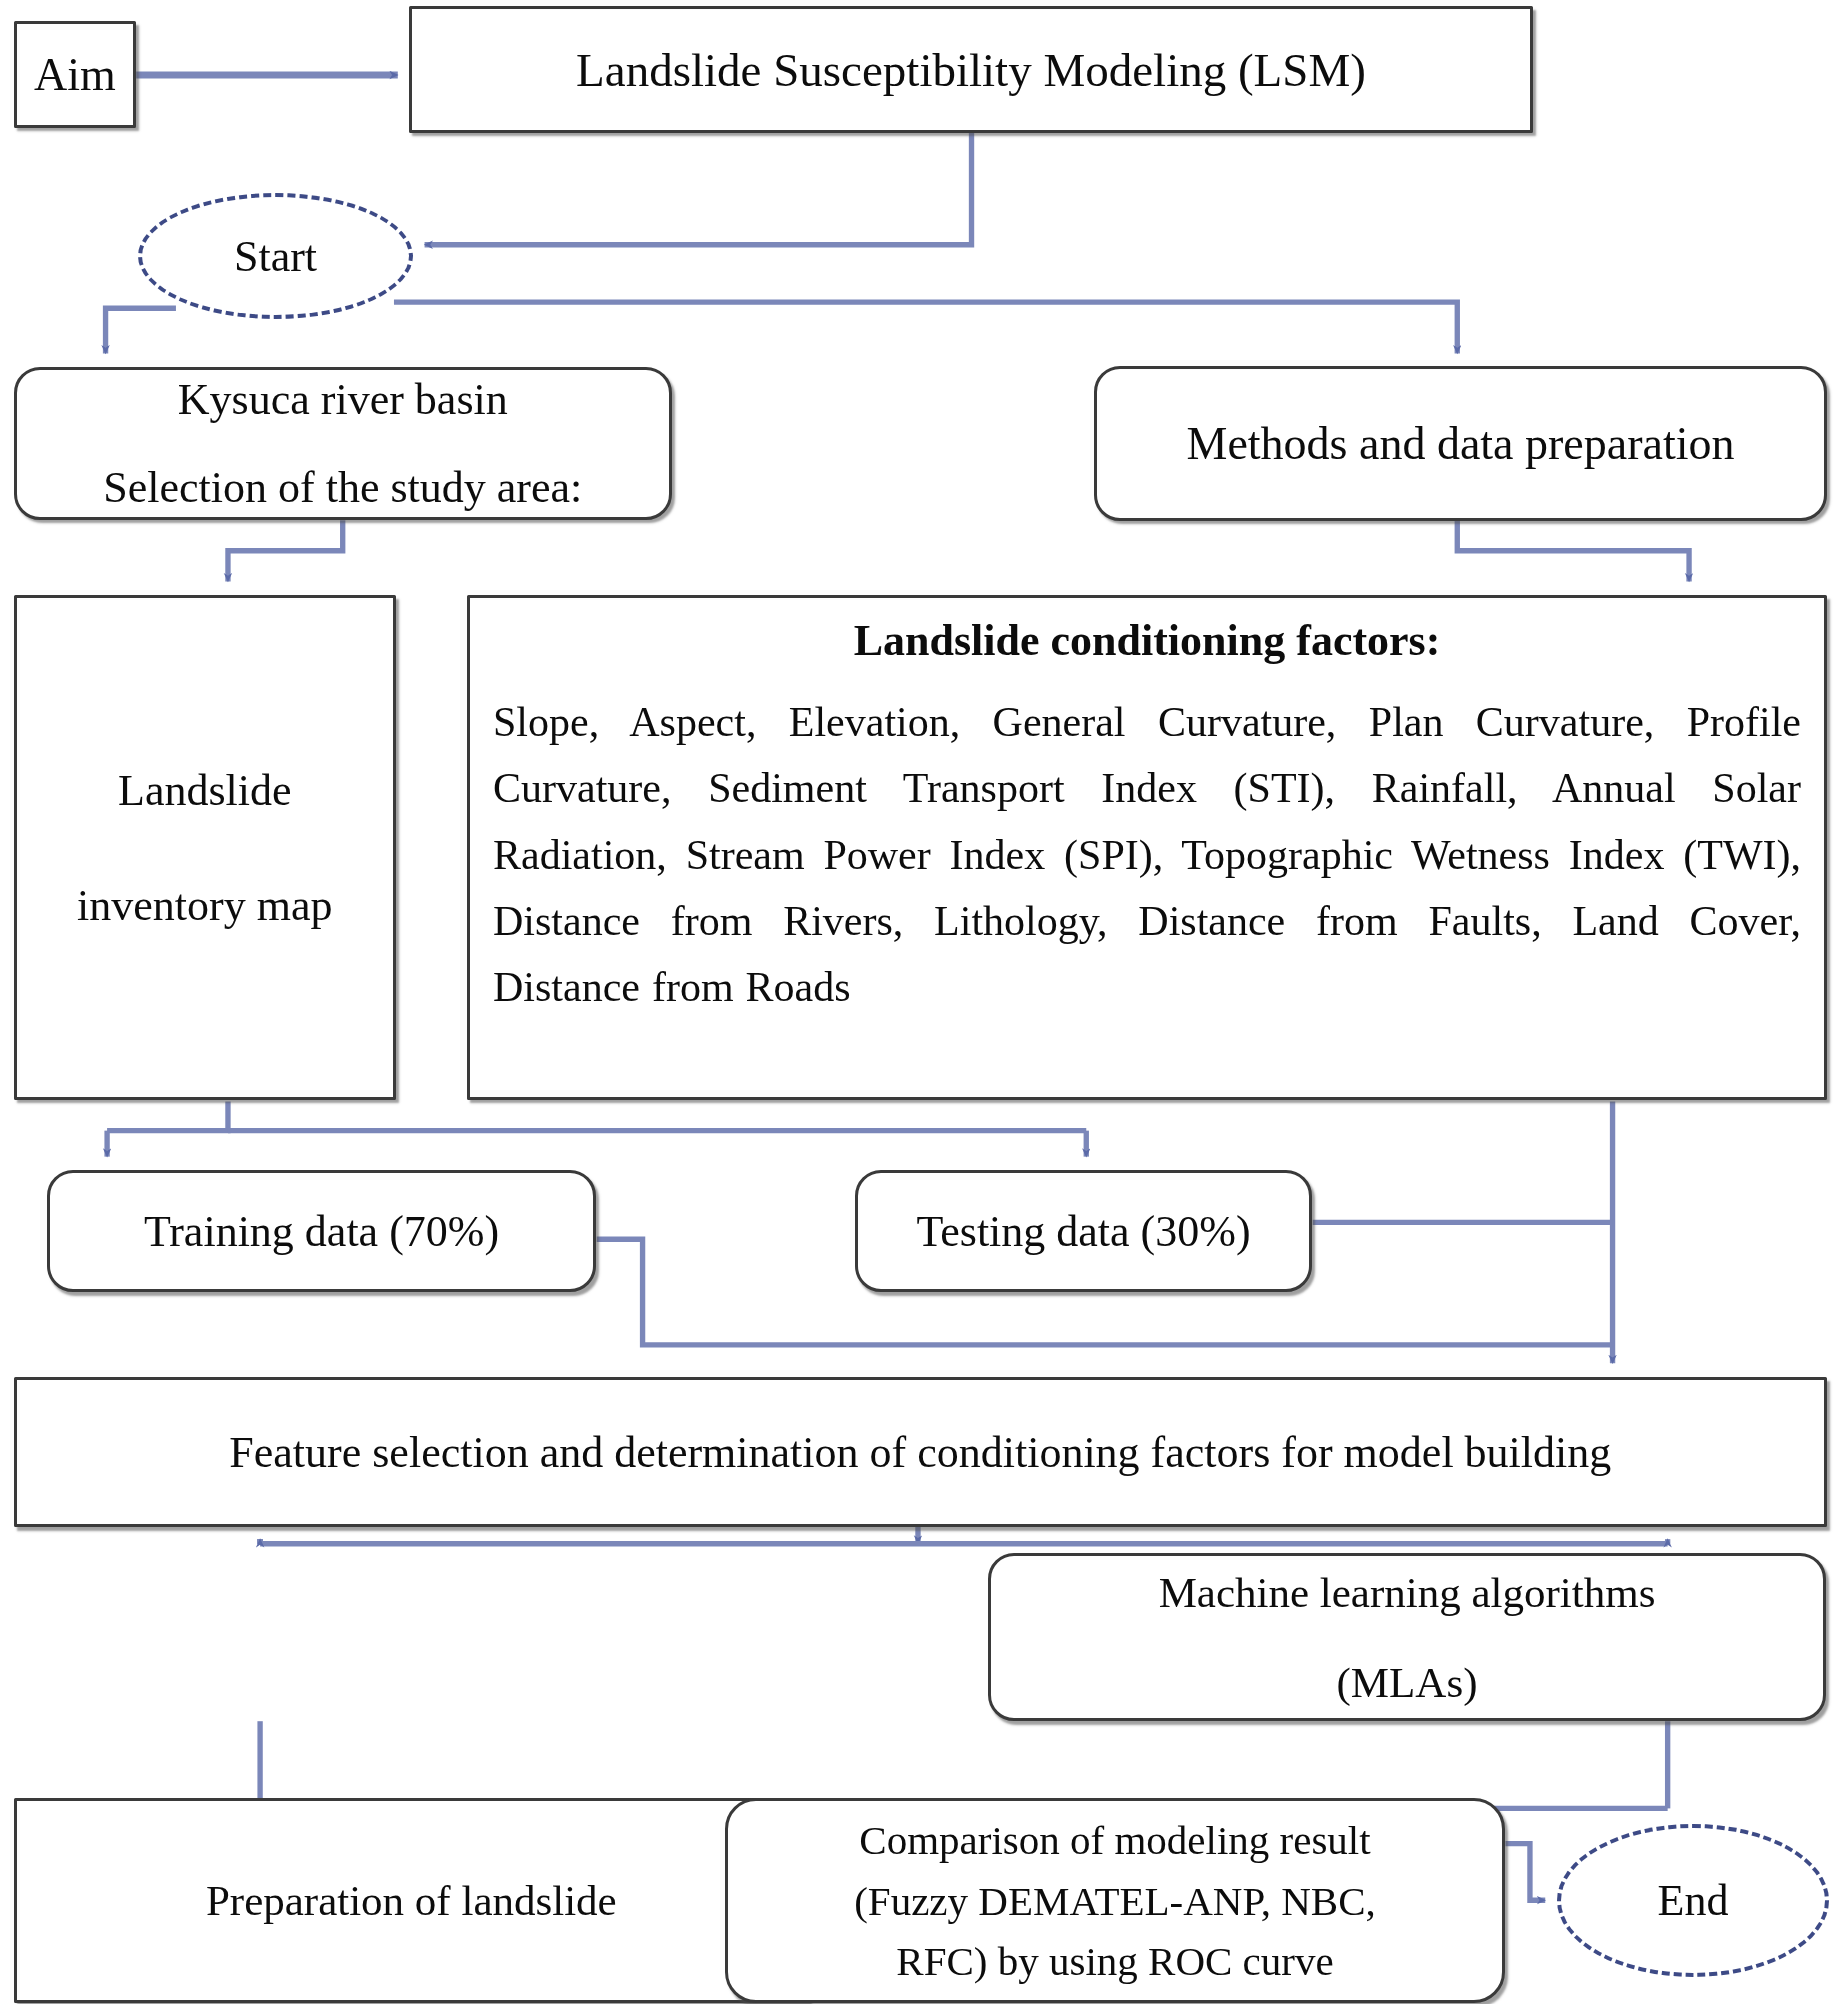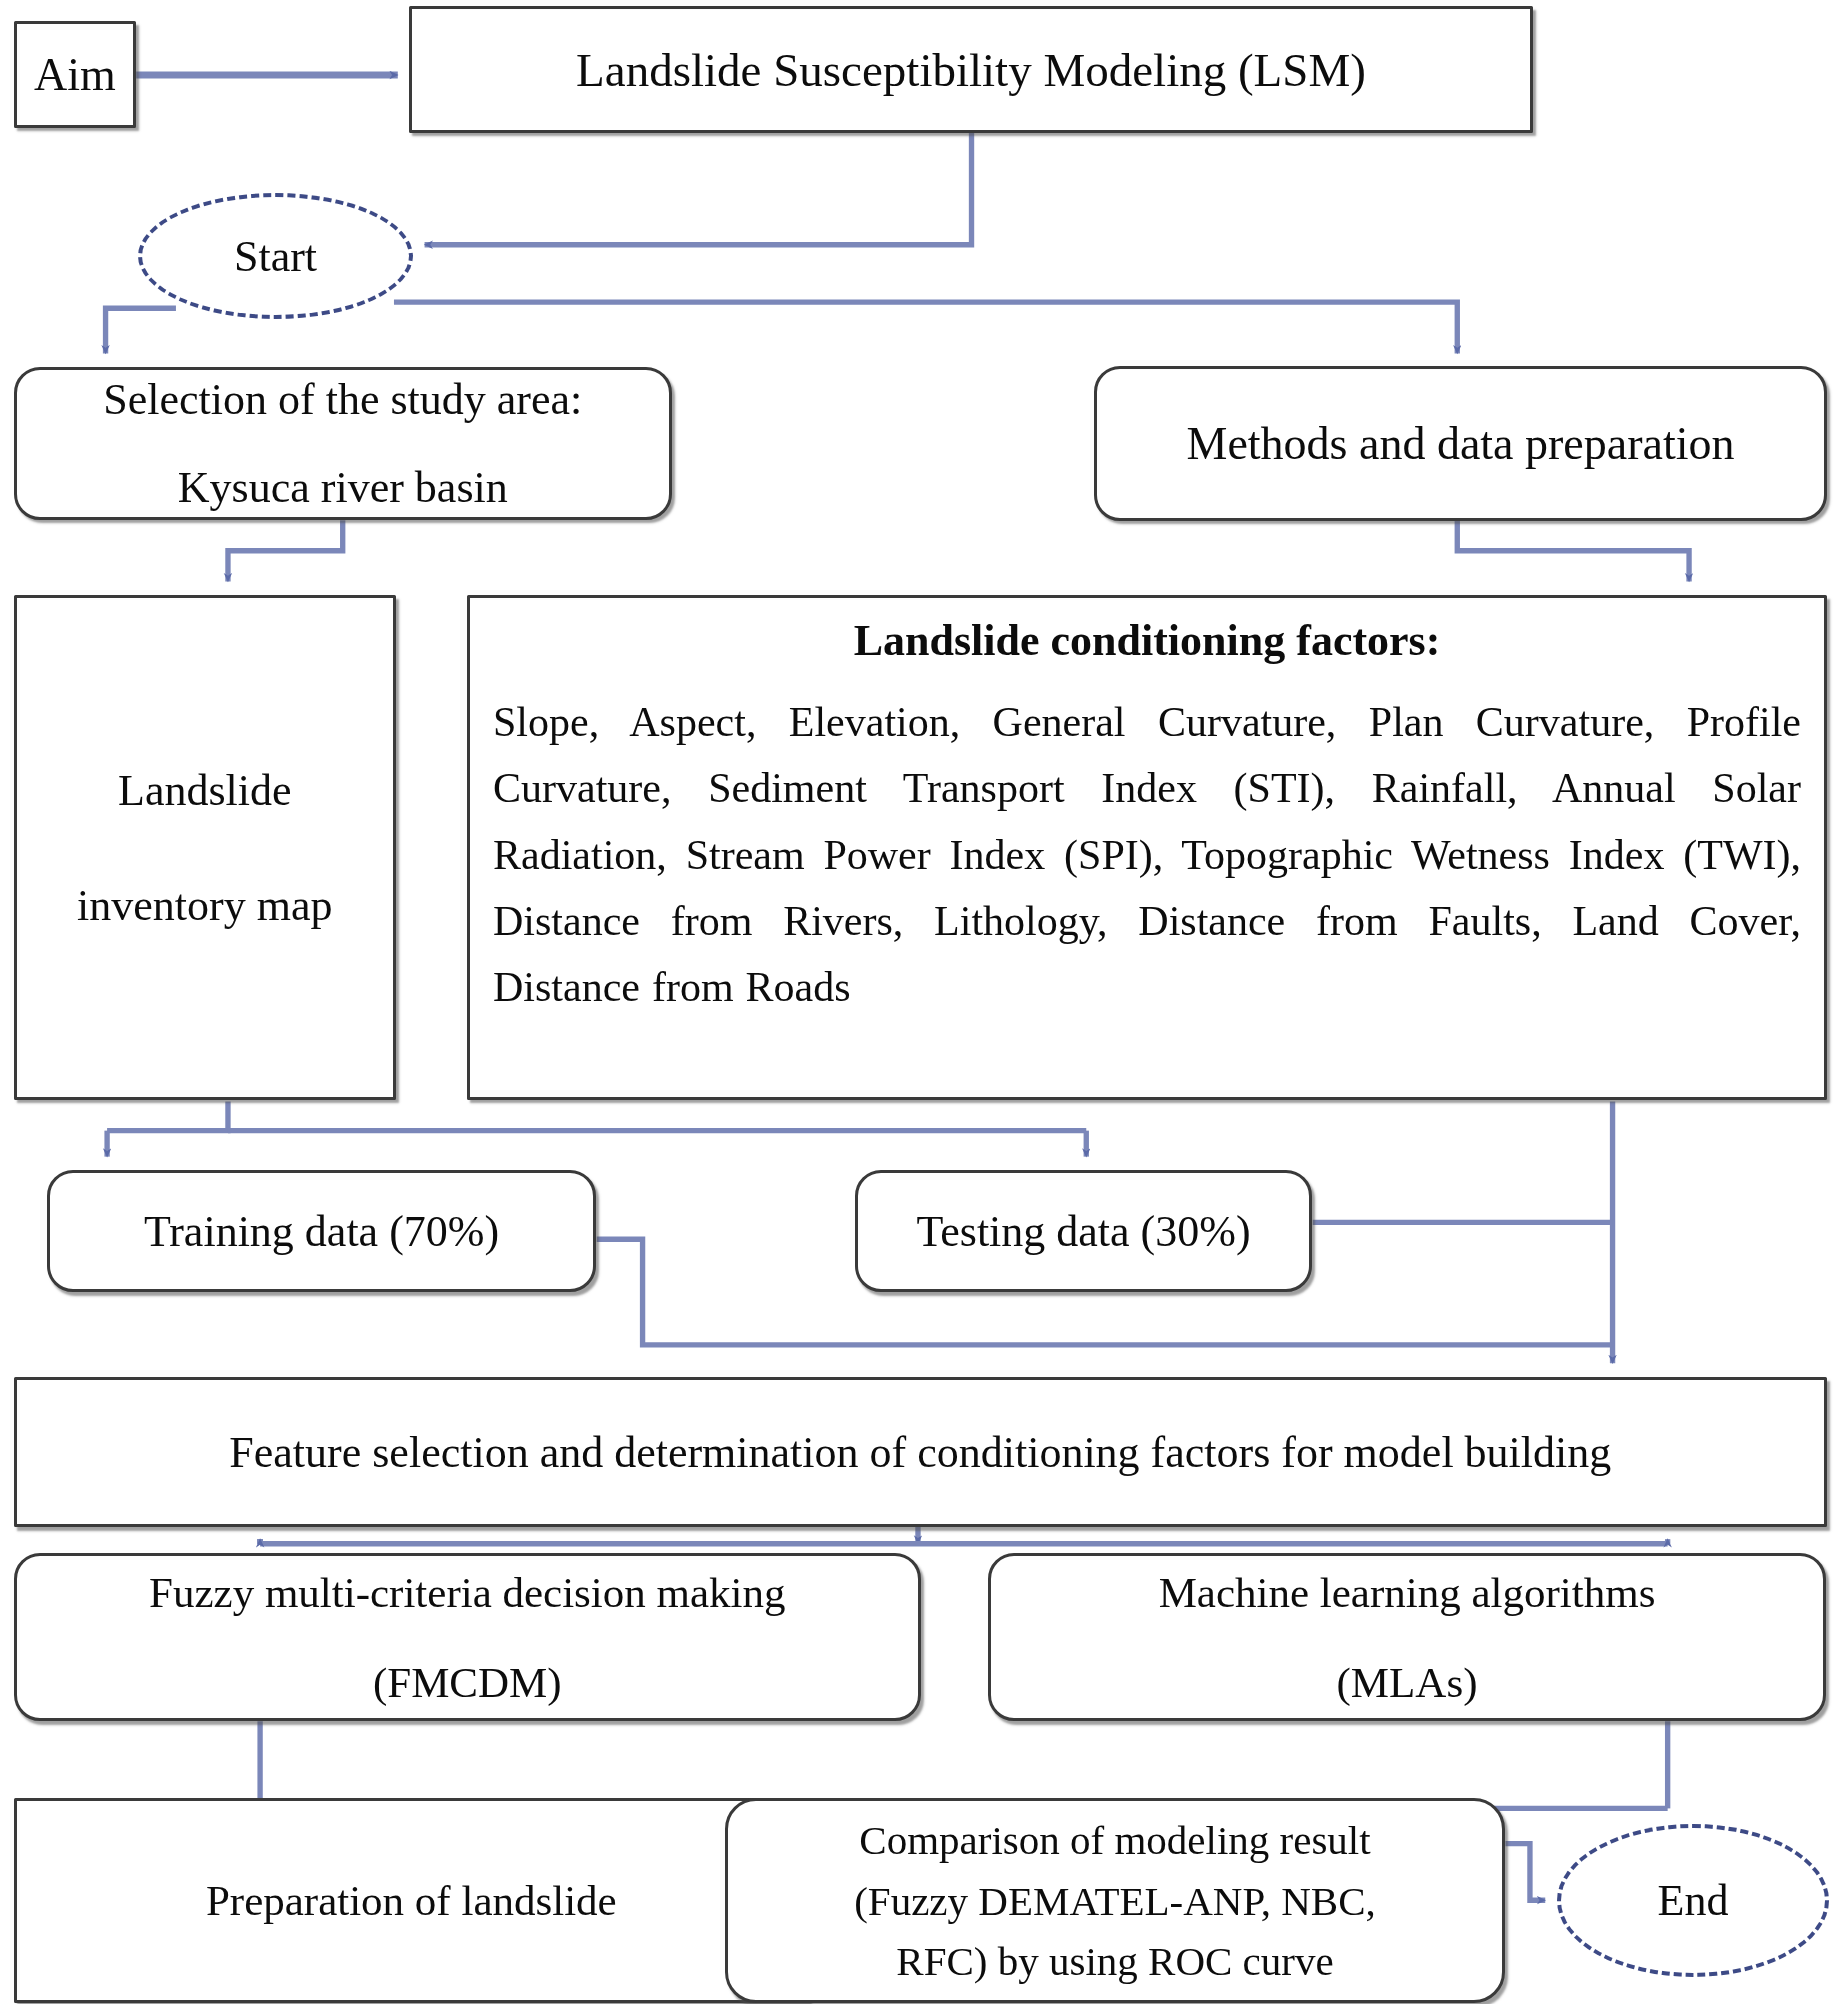--- a/index.html
+++ b/index.html
@@ -153,22 +153,22 @@
 
   <div class="node sharp" id="node-lsm">
     <span class="line">Landslide Susceptibility Modeling (LSM)</span>
   </div>
 
   <div class="node terminal" id="node-start">
     <span class="line">Start</span>
   </div>
 
   <div class="node rounded" id="node-study">
+    <span class="line">Kysuca river basin</span>
     <span class="line">Selection of the study area:</span>
-    <span class="line">Kysuca river basin</span>
   </div>
 
   <div class="node rounded" id="node-methods">
     <span class="line">Methods and data preparation</span>
   </div>
 
   <div class="node sharp" id="node-inventory">
     <span class="line">Landslide</span>
     <span class="line" style="margin-top:32px">inventory map</span>
   </div>
@@ -183,24 +183,20 @@
   </div>
 
   <div class="node rounded" id="node-test">
     <span class="line">Testing data (30%)</span>
   </div>
 
   <div class="node sharp" id="node-feature">
     <span class="line">Feature selection and determination of conditioning factors for model building</span>
   </div>
 
-  <div class="node rounded" id="node-fmcdm">
-    <span class="line">Fuzzy multi-criteria decision making</span>
-    <span class="line">(FMCDM)</span>
-  </div>
 
   <div class="node rounded" id="node-mlas">
     <span class="line">Machine learning algorithms</span>
     <span class="line">(MLAs)</span>
   </div>
 
   <div class="node sharp" id="node-prep">
     <span class="line">Preparation of landslide</span>
   </div>
 

